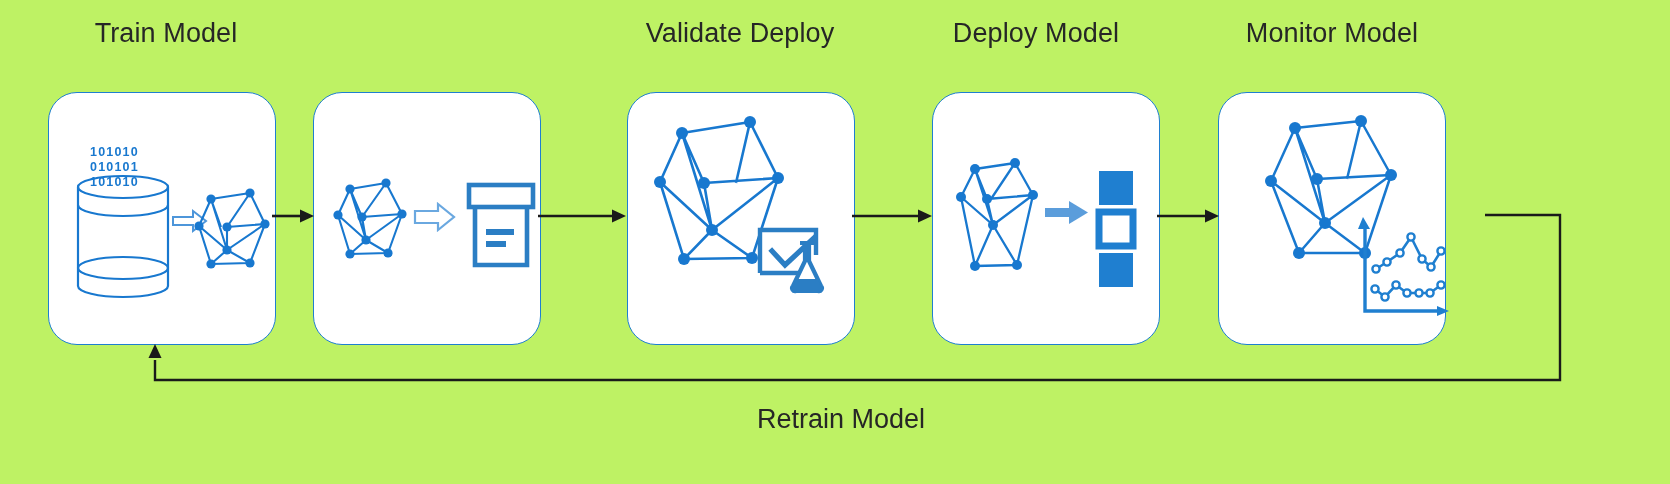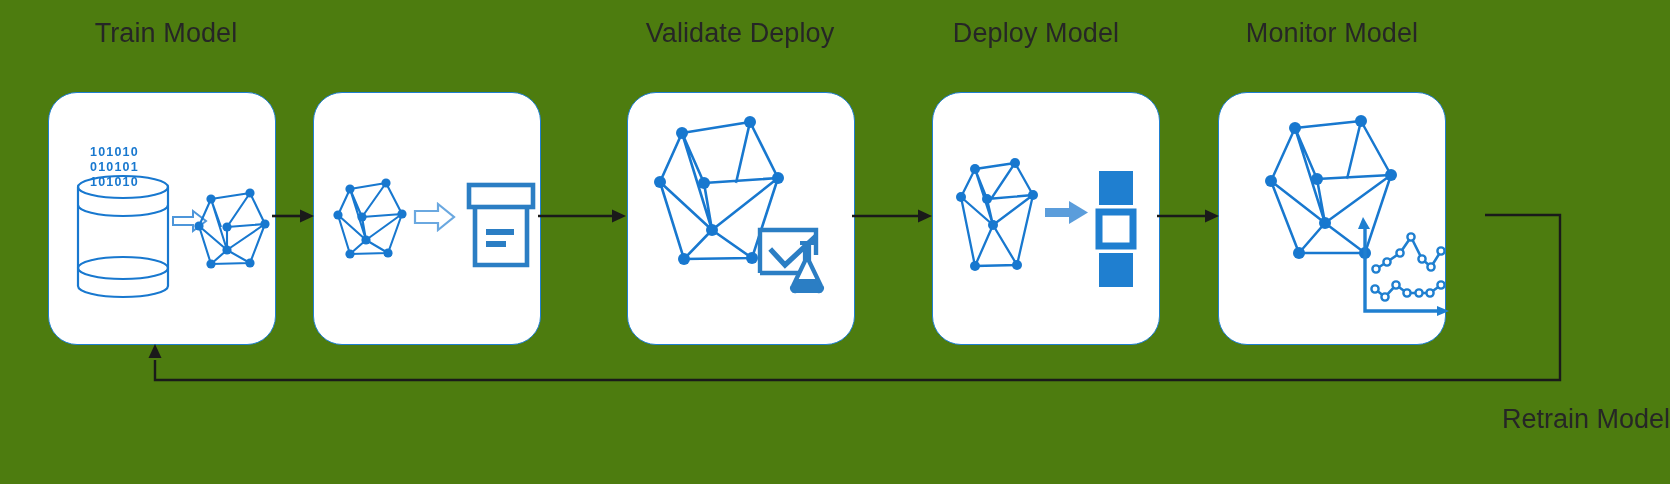--- a/index.html
+++ b/index.html
@@ -7,21 +7,21 @@
     padding: 0;
     background: #ffffff;
   }
   body {
     font-family: "Liberation Sans", sans-serif;
   }
   #canvas {
     position: relative;
     width: 1670px;
     height: 484px;
-    background: #4d7c0f;
+    background: #bef264;
     overflow: hidden;
   }
   .stage-label {
     position: absolute;
     top: 18px;
     font-size: 27px;
     color: #262626;
     font-weight: 400;
     text-align: center;
     white-space: nowrap;
@@ -42,21 +42,21 @@
     inset: 0;
   }
   .connector {
     position: absolute;
   }
   .retrain-label {
     position: absolute;
     left: 12px;
     right: 0;
     top: 404px;
-    text-align: right;
+    text-align: center;
     font-size: 27px;
     color: #262626;
     white-space: nowrap;
   }
   .feedback {
     position: absolute;
     left: 0;
     top: 0;
     width: 1670px;
     height: 484px;

